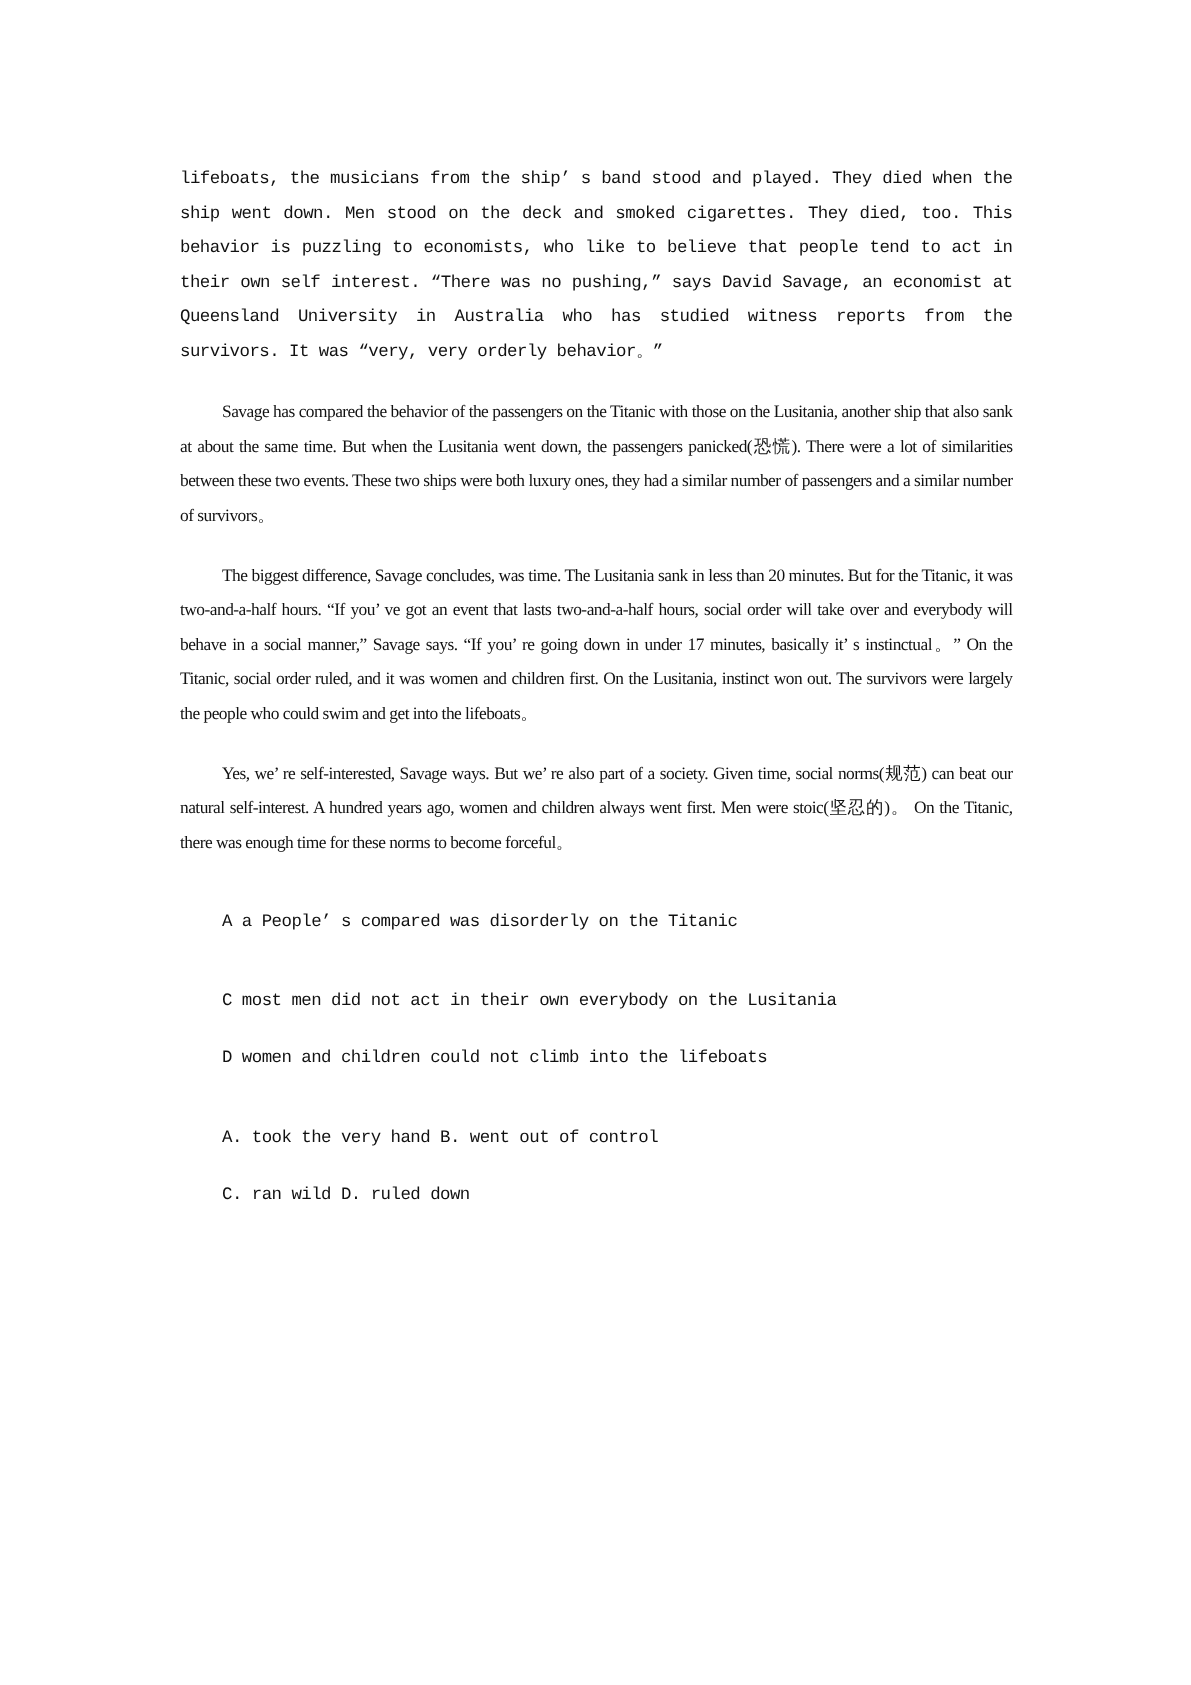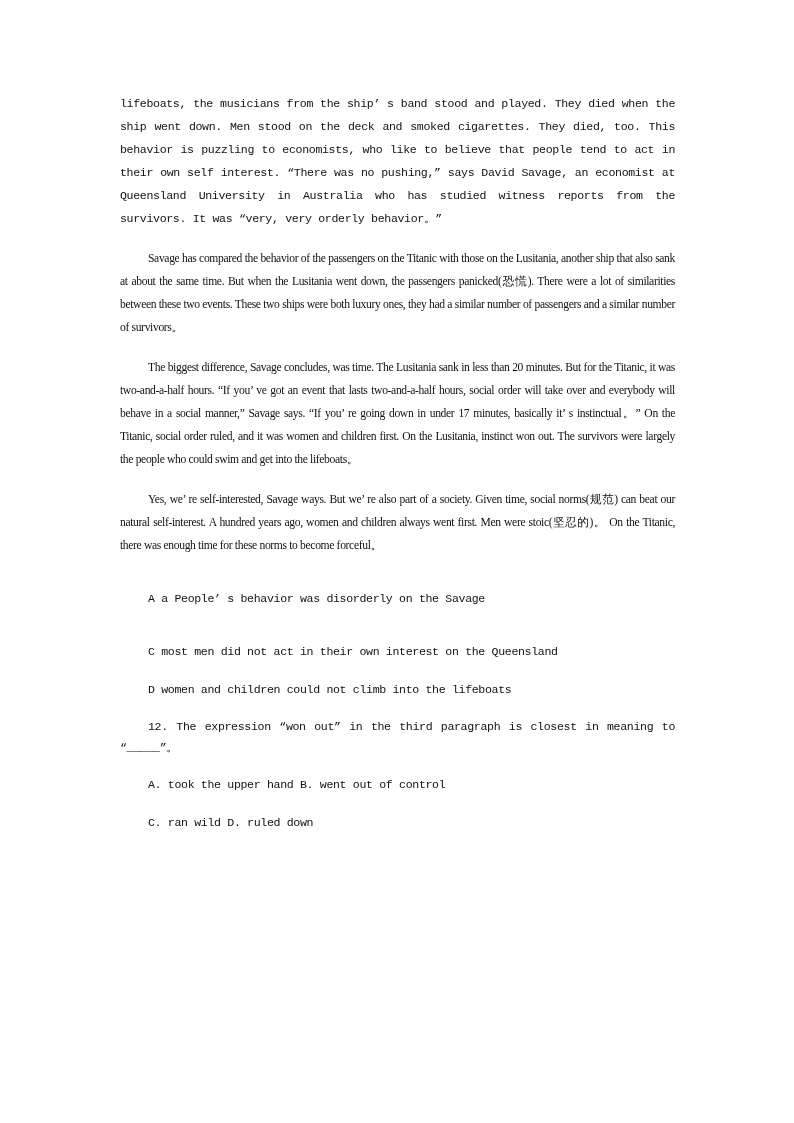--- a/index.html
+++ b/index.html
@@ -1,18 +1,18 @@
 <!DOCTYPE html>
 <html><head>
 <meta charset="utf-8">
 <style>
   html, body { margin: 0; padding: 0; background: #ffffff; }
   body { width: 794px; height: 1123px; position: relative; overflow: hidden; }
   .page {
-    position: absolute; left: 120px; top: 92px; width: 555px;
+    position: absolute; left: 120px; top: 108px; width: 555px;
     font-family: "Liberation Mono", "DejaVu Sans Mono", monospace;
     font-size: 11.6px; color: #111111; letter-spacing: -0.35px;
   }
   .para { margin: 0; line-height: 23px; text-align: justify; text-align-last: left; }
   .indent { text-indent: 28px; font-family: Liberation Serif, serif; }
   .gap { height: 17px; }
   .gap-q { height: 15px; }
   .q-line { margin: 0; line-height: 23px; padding-left: 28px; }
   .q-stem { margin: 0; line-height: 21px; text-align: justify; text-indent: 28px; }
 </style>
@@ -24,29 +24,28 @@
   <div class="gap"></div>
   <p class="para indent">Savage has compared the behavior of the passengers on the Titanic with those on the Lusitania, another ship that also sank at about the same time. But when the Lusitania went down, the passengers panicked(恐慌). There were a lot of similarities between these two events. These two ships were both luxury ones, they had a similar number of passengers and a similar number of survivors。</p>
   <div class="gap"></div>
   <p class="para indent">The biggest difference, Savage concludes, was time. The Lusitania sank in less than 20 minutes. But for the Titanic, it was two-and-a-half hours. “If you’ ve got an event that lasts two-and-a-half hours, social order will take over and everybody will behave in a social manner,” Savage says. “If you’ re going down in under 17 minutes, basically it’ s instinctual。” On the Titanic, social order ruled, and it was women and children first. On the Lusitania, instinct won out. The survivors were largely the people who could swim and get into the lifeboats。</p>
   <div class="gap"></div>
   <p class="para indent">Yes, we’ re self-interested, Savage ways. But we’ re also part of a society. Given time, social norms(规范) can beat our natural self-interest. A hundred years ago, women and children always went first. Men were stoic(坚忍的)。 On the Titanic, there was enough time for these norms to become forceful。</p>
   <div class="gap-q"></div>
 
   <div>
     <div class="gap-q"></div>
-    <p class="q-line">A a People’ s behavior was disorderly on the Savage</p>
+    <p class="q-line">A a People’ s compared was disorderly on the Titanic</p>
     <div class="gap-q"></div>
     <div class="gap-q"></div>
-    <p class="q-line">C most men did not act in their own interest on the Queensland</p>
+    <p class="q-line">C most men did not act in their own everybody on the Lusitania</p>
     <div class="gap-q"></div>
     <p class="q-line">D women and children could not climb into the lifeboats</p>
   </div>
   <div class="gap-q"></div>
 
   <div>
-    <p class="q-stem">12. The expression “won out” in the third paragraph is closest in meaning to “_____”。</p>
     <div class="gap-q"></div>
-    <p class="q-line">A. took the upper hand B. went out of control</p>
+    <p class="q-line">A. took the very hand B. went out of control</p>
     <div class="gap-q"></div>
     <p class="q-line">C. ran wild D. ruled down</p>
   </div>
 </div>
 
 </body></html>

